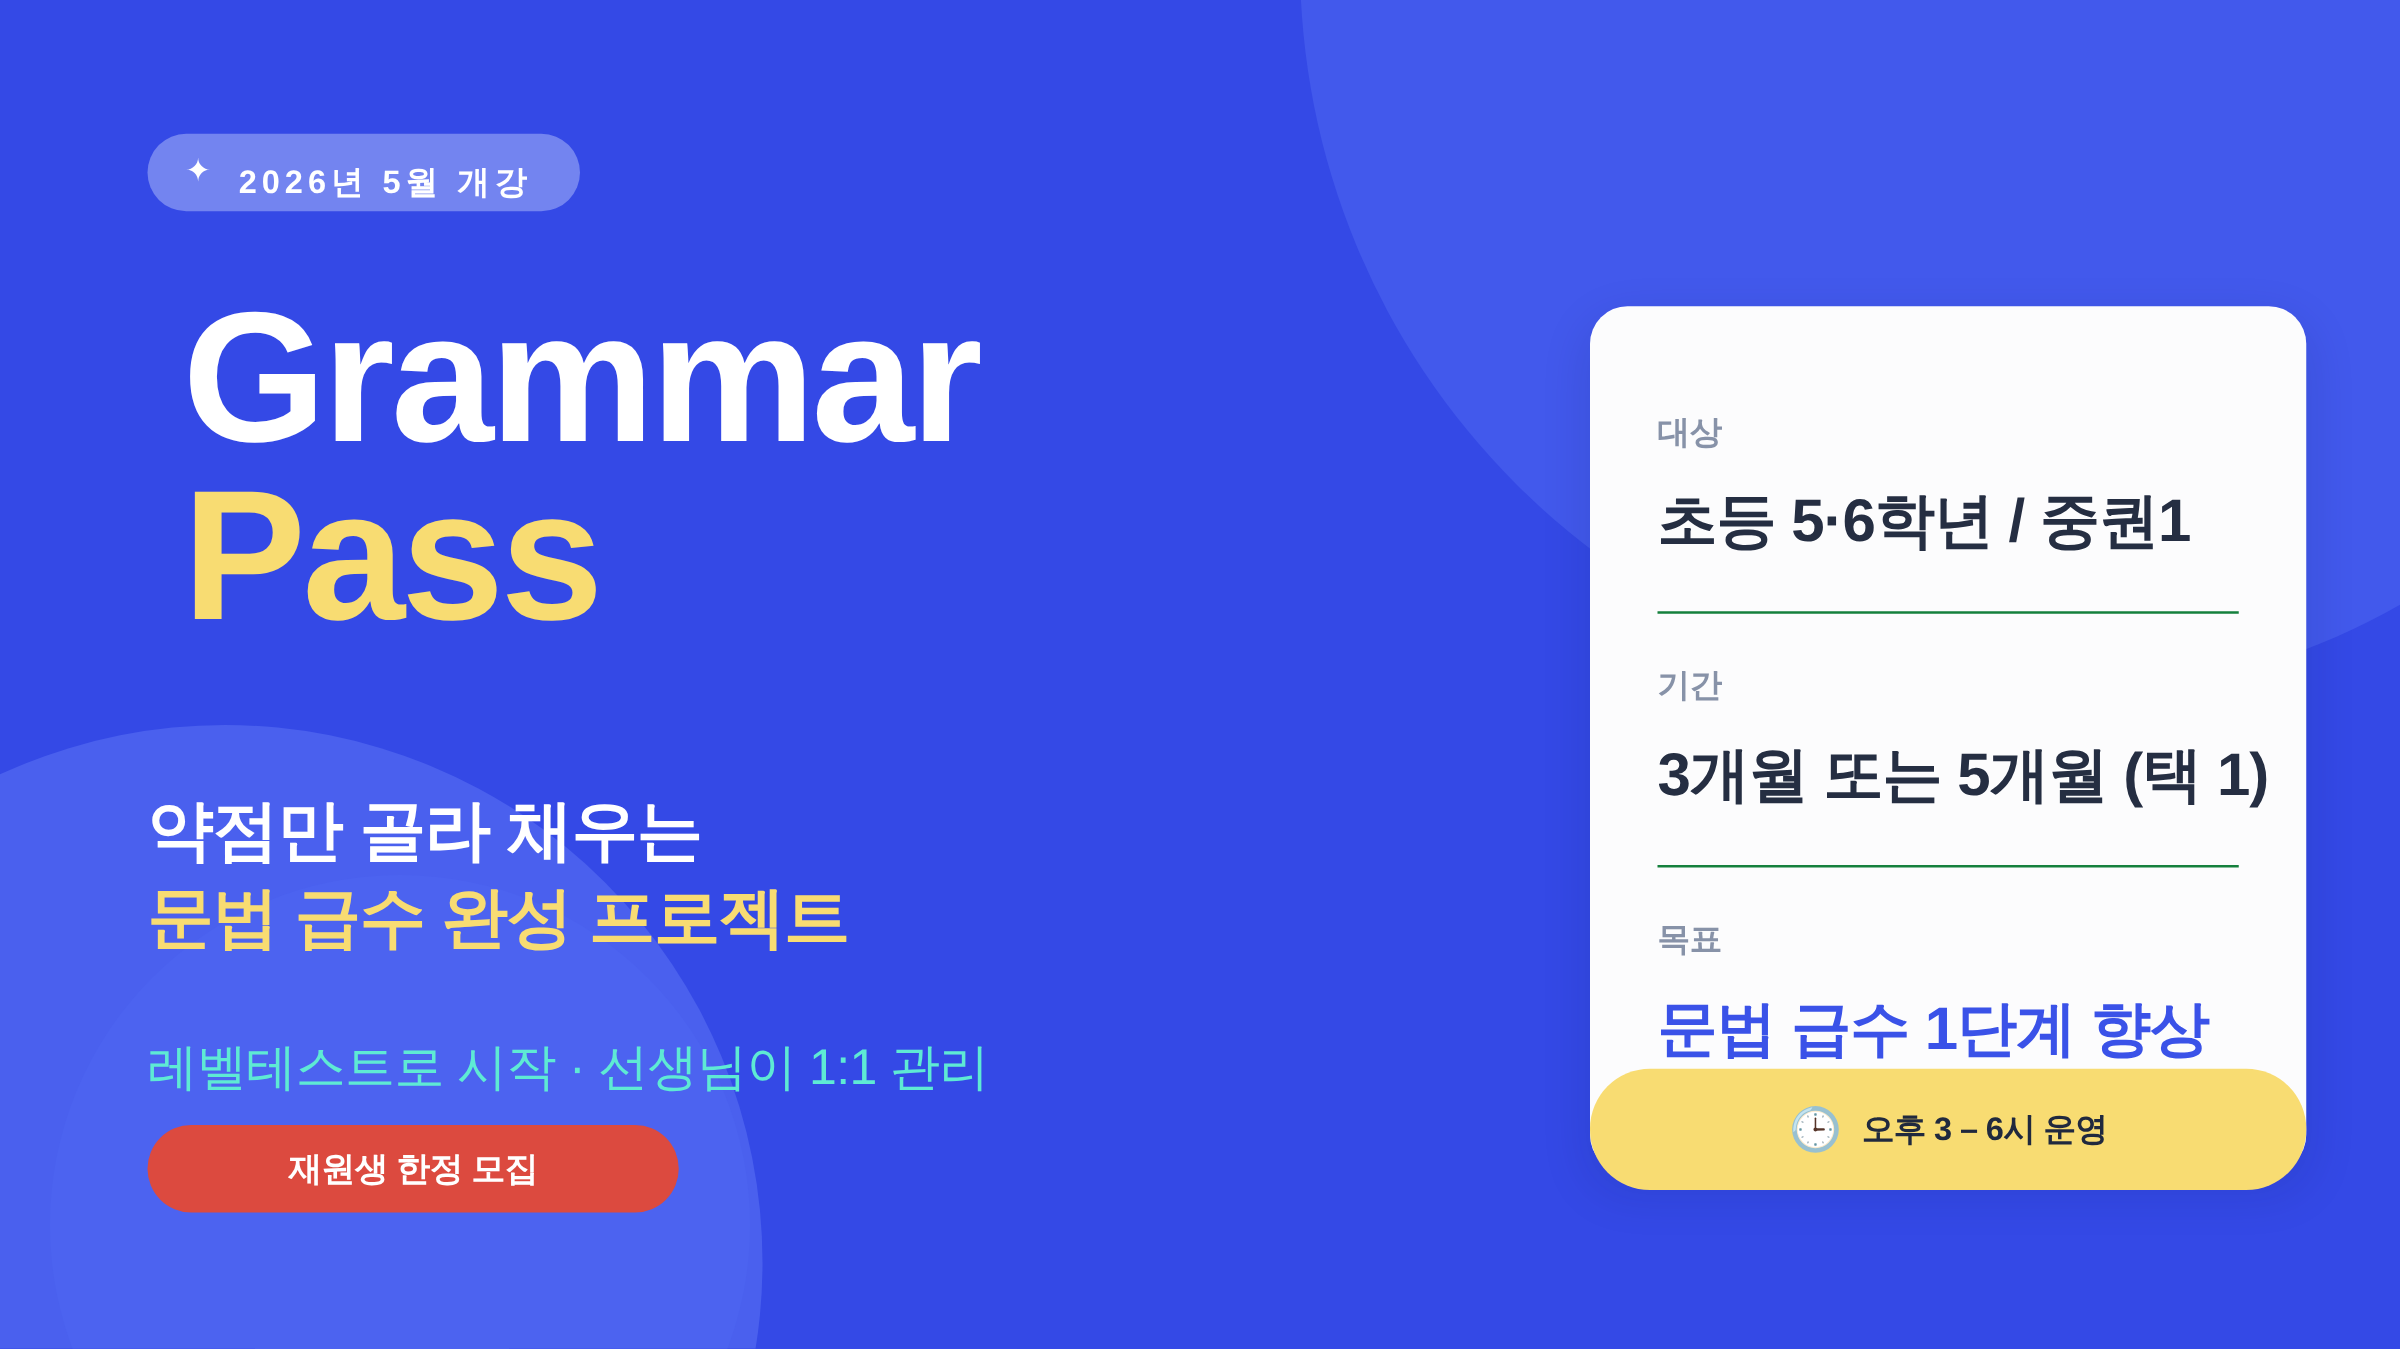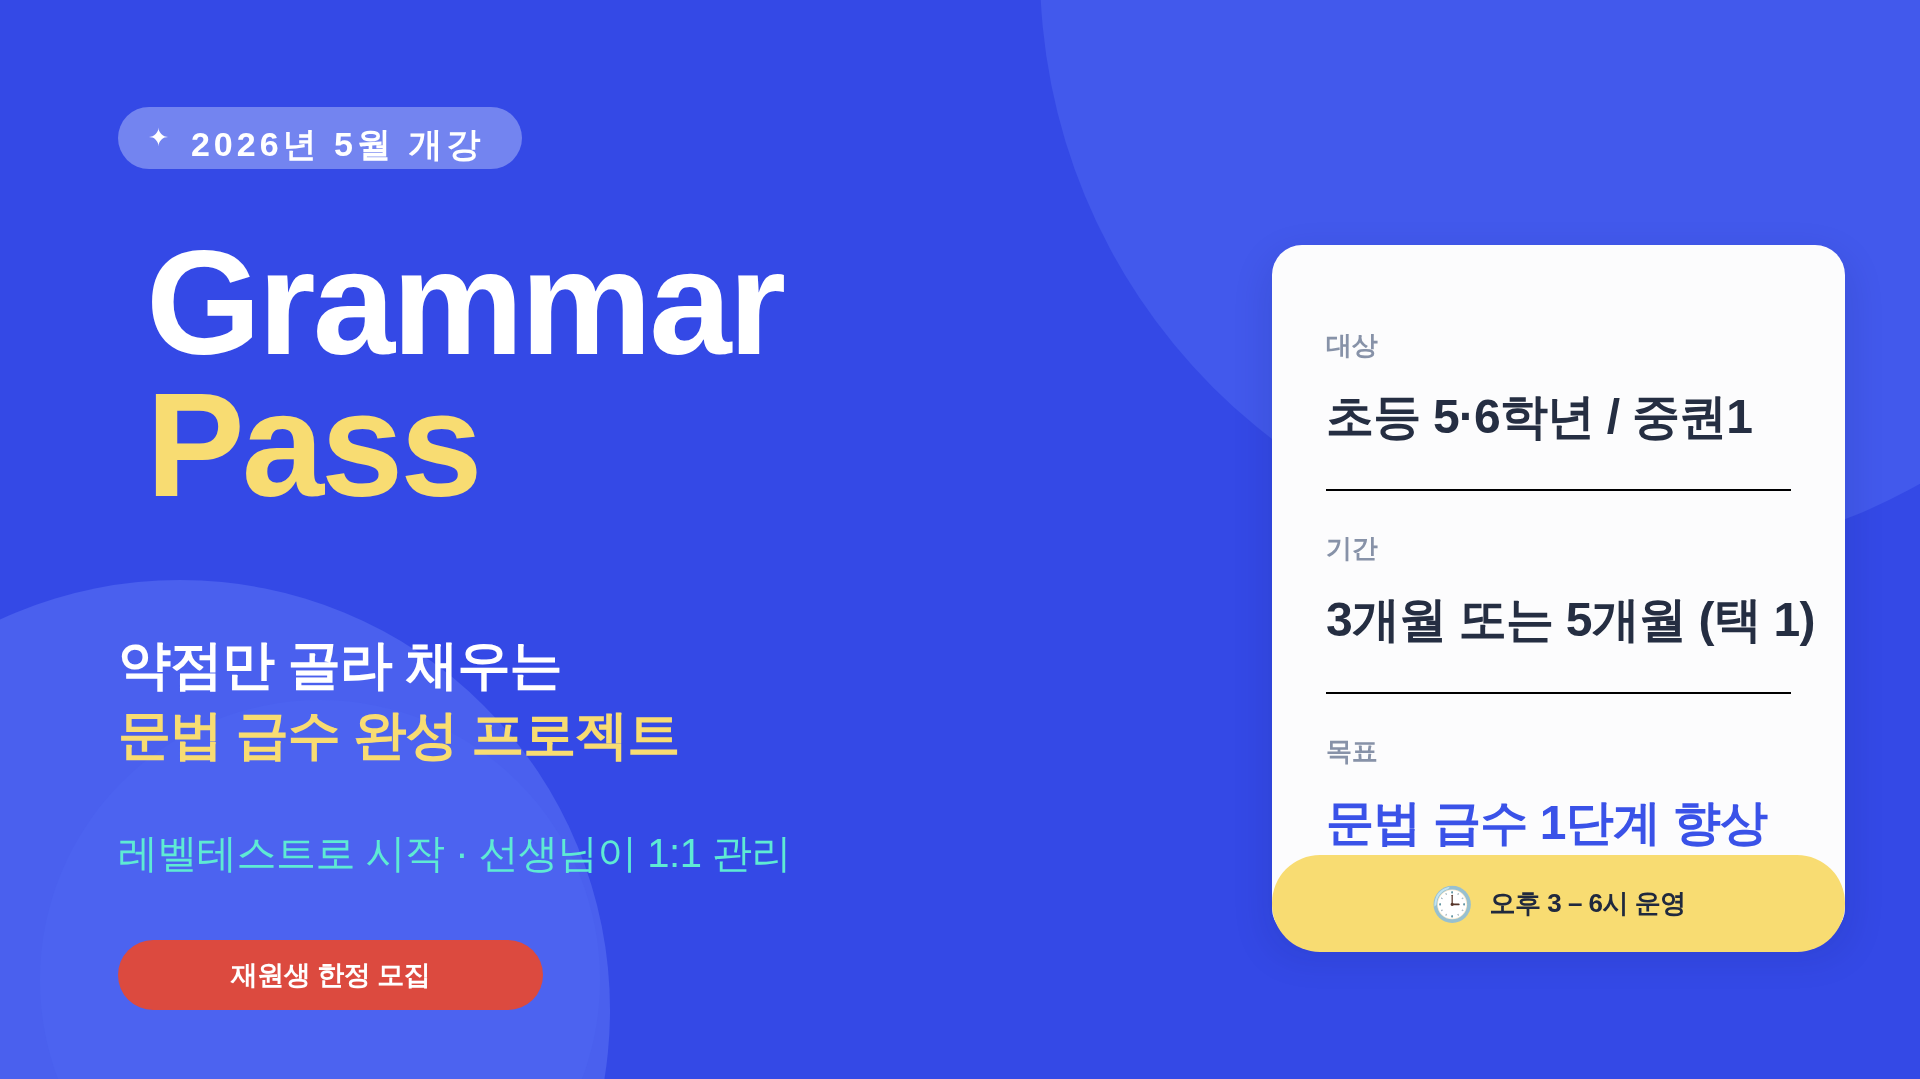--- a/index.html
+++ b/index.html
@@ -75,21 +75,21 @@
     gap: 22px;
   }
   .badge-spark {
     font-size: 25px;
     line-height: 1;
     color: #FFFFFF;
     display: block;
     margin-top: -2px;
   }
   .badge-text {
-    font-size: 34px;
+    font-size: 26px;
     font-weight: 700;
     color: #FFFFFF;
     letter-spacing: 4px;
     white-space: nowrap;
     margin-top: 14px;
   }
 
   .headline {
     position: absolute;
     left: 0;
@@ -140,21 +140,20 @@
     top: 900px;
     width: 425px;
     height: 70px;
     background: #DC4A3F;
     border-radius: 38px;
     display: flex;
     align-items: center;
     justify-content: center;
     cursor: pointer;
     border: none;
-    margin-top: 40px;
   }
   .cta-pill-text {
     font-size: 27px;
     font-weight: 700;
     color: #FFFFFF;
     letter-spacing: -0.5px;
     white-space: nowrap;
   }
 
   
@@ -168,21 +167,21 @@
     border-radius: 30px;
     padding: 52px 54px;
     display: flex;
     flex-direction: column;
     justify-content: center;
     z-index: 5;
     box-shadow: 0 14px 40px rgba(12, 22, 80, 0.14);
   }
 
   .card-row { padding: 6px 0; }
-  .card-row + .card-row { border-top: 2px solid #000000; padding-top: 40px; }
+  .card-row + .card-row { border-top: 2px solid #15803d; padding-top: 40px; }
   .card-row:not(:last-child) { padding-bottom: 40px; }
 
   .card-label {
     font-size: 26px;
     font-weight: 700;
     color: #8792A8;
     letter-spacing: -0.3px;
     margin-bottom: 22px;
   }
   .card-value {

